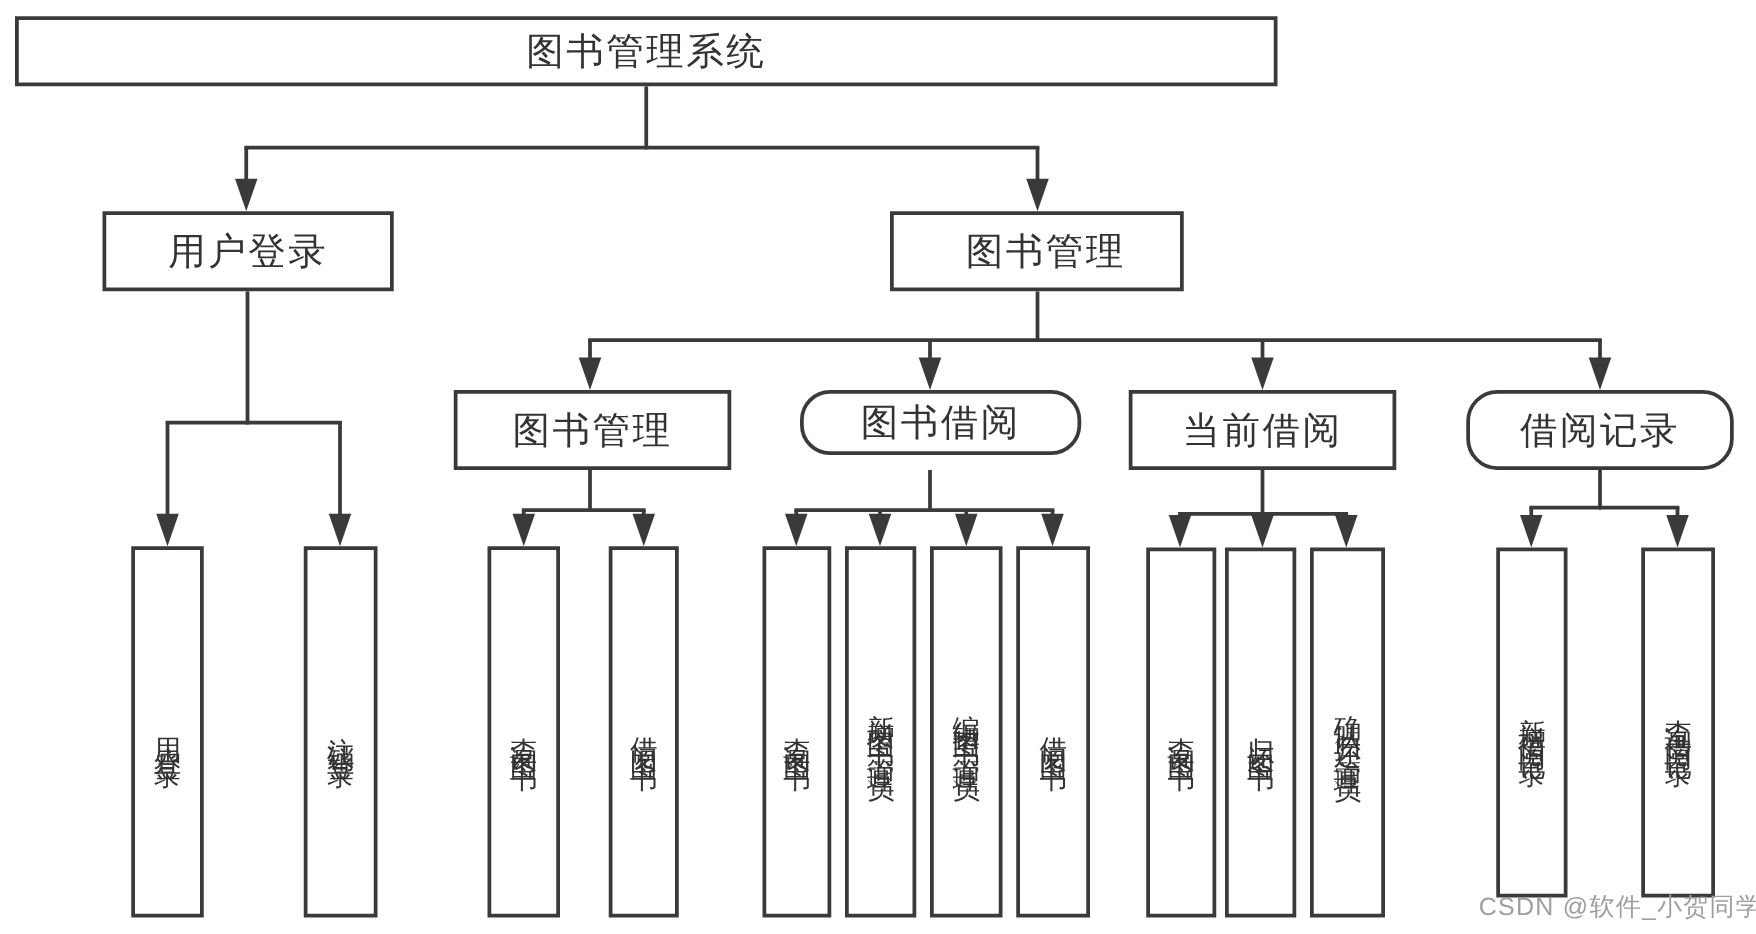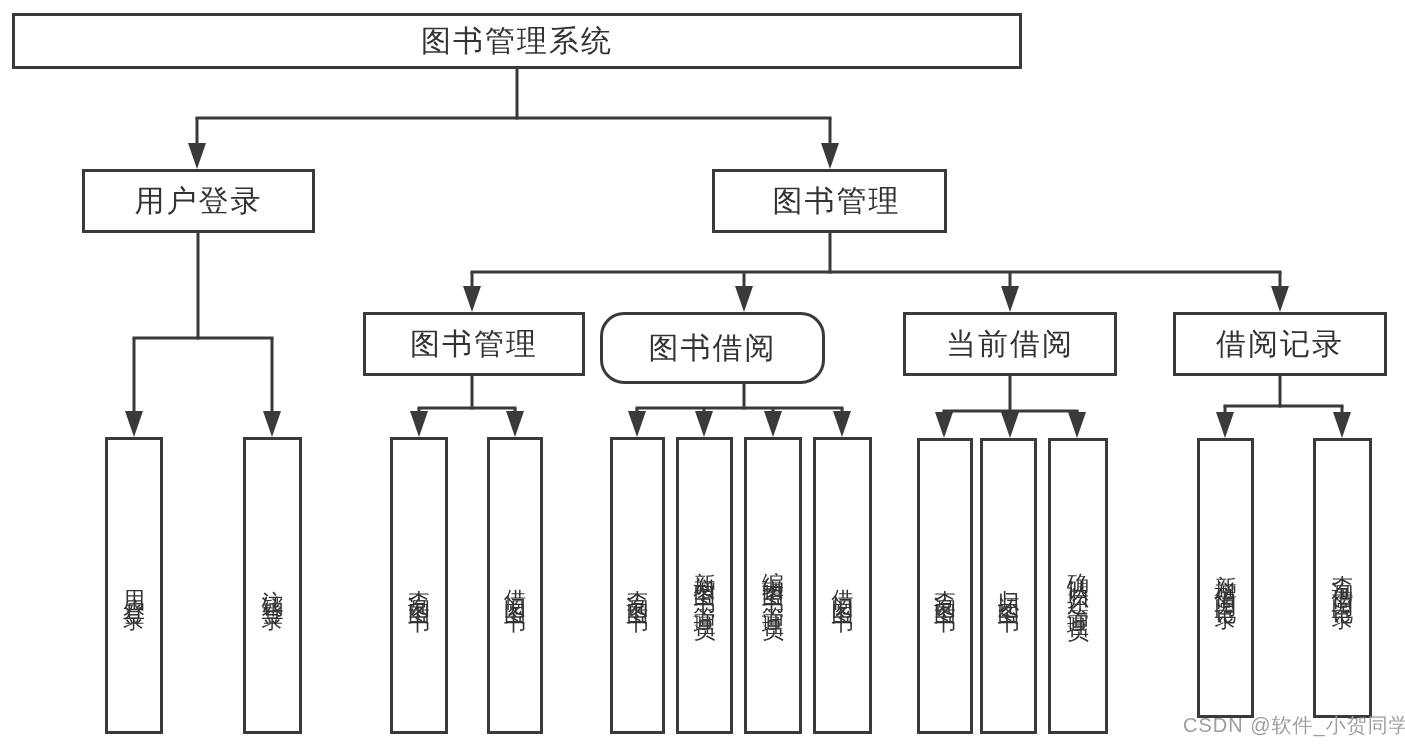--- a/index.html
+++ b/index.html
@@ -122,23 +122,23 @@
       <polygon points="1333,412 1351,412 1342,438"></polygon>
     </g>
   </svg>
 
   <div class="box h-box" style="left:12px; top:13px; width:1010px; height:56px;">图书管理系统</div>
 
   <div class="box h-box" style="left:82px; top:169px; width:233px; height:64px;">用户登录</div>
   <div class="box h-box" style="left:712px; top:169px; width:235px; height:64px;padding-left:14px;">图书管理</div>
 
   <div class="box h-box" style="left:363px; top:312px; width:222px; height:64px;">图书管理</div>
-  <div class="box h-box" style="left:600px; top:312px; width:225px; height:72px;border-radius:24px;">图书借阅</div>
+  <div class="box h-box" style="left:640px; top:312px; width:225px; height:52px;border-radius:24px;">图书借阅</div>
   <div class="box h-box" style="left:903px; top:312px; width:214px; height:64px;">当前借阅</div>
-  <div class="box h-box" style="left:1173px; top:312px; width:214px; height:64px;">借阅记录</div>
+  <div class="box h-box" style="left:1173px; top:312px; width:214px; height:64px;border-radius:25px;">借阅记录</div>
 
   <div class="box v-box" style="left:105px; top:437px; width:58px; height:297px;">用户登录</div>
   <div class="box v-box" style="left:243px; top:437px; width:59px; height:297px;">注销登录</div>
 
   <div class="box v-box" style="left:390px; top:437px; width:58px; height:297px;">查询图书</div>
   <div class="box v-box" style="left:487px; top:437px; width:56px; height:297px;">借阅图书</div>
 
   <div class="box v-box" style="left:610px; top:437px; width:55px; height:297px;">查询图书</div>
   <div class="box v-box" style="left:676px; top:437px; width:57px; height:297px;">新增图书（管理员）</div>
   <div class="box v-box" style="left:744px; top:437px; width:58px; height:297px;">编辑图书（管理员）</div>

